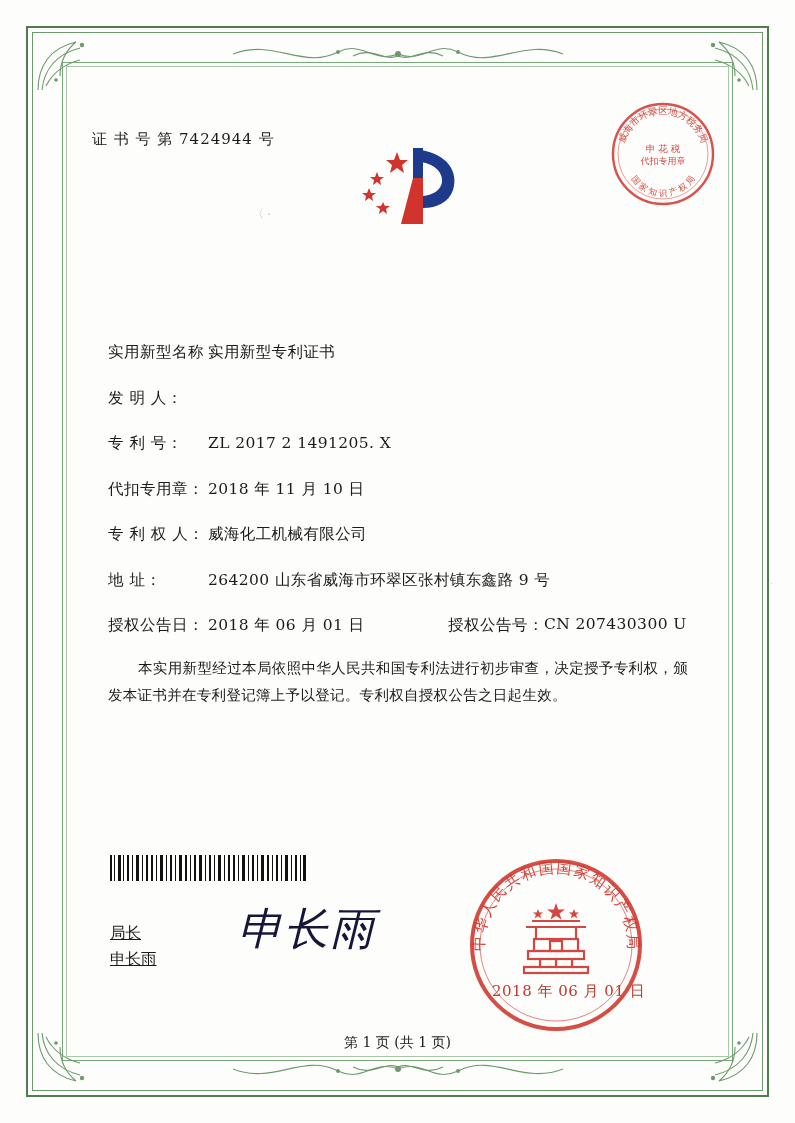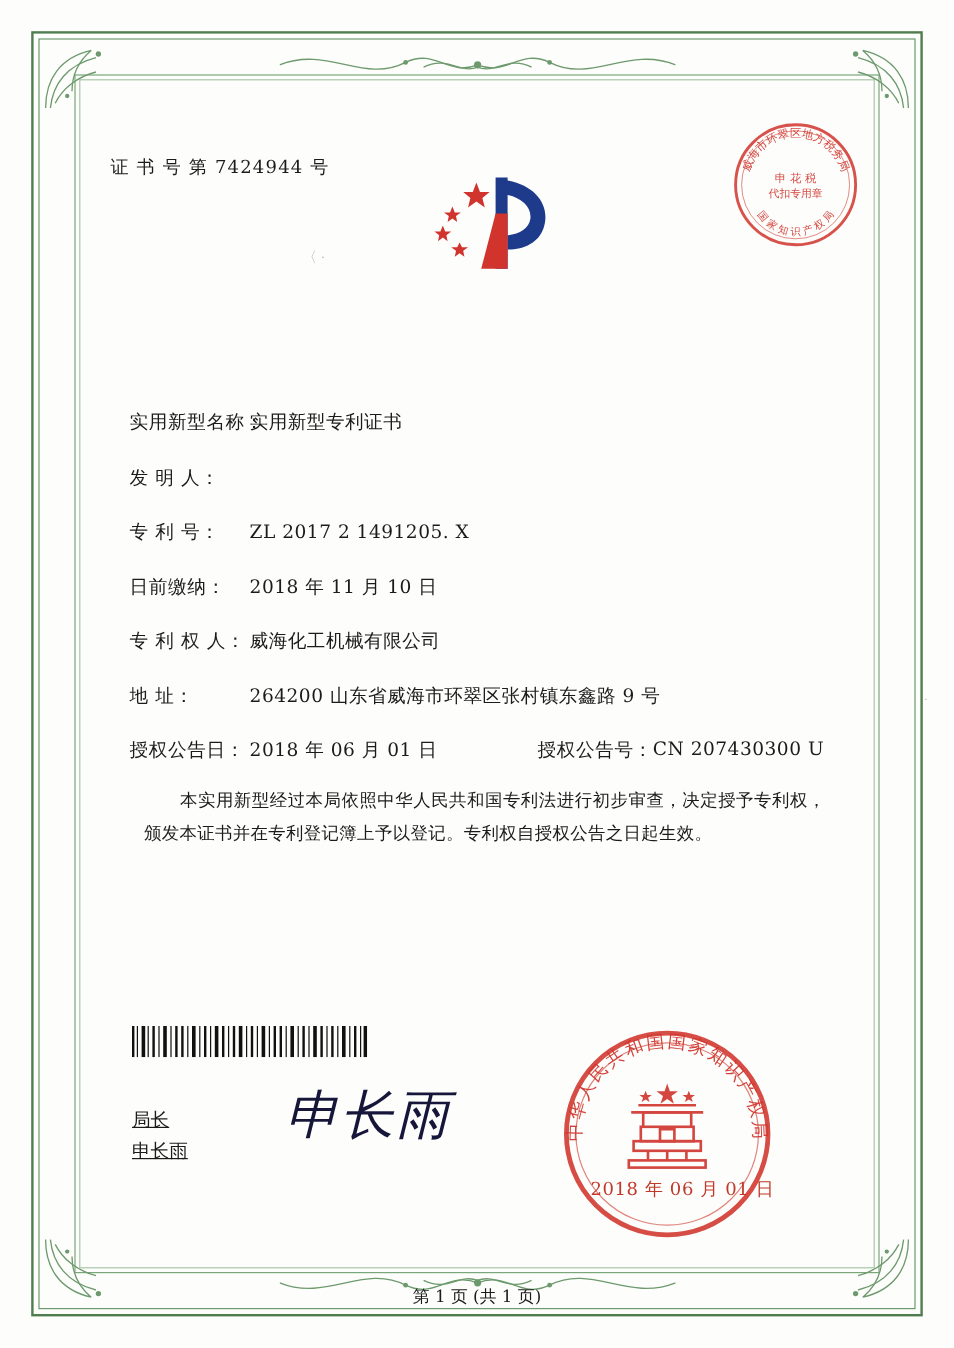--- a/index.html
+++ b/index.html
@@ -154,21 +154,21 @@
     left: 108px;
     top: 655px;
     width: 580px;
     font-size: 14.5px;
     line-height: 27px;
     font-family: "DejaVu Serif", serif;
     text-align: justify;
     letter-spacing: 0.3px;
   }
   .body-text p {
-    margin: 0 0 2px 12px;
+    margin: 0 0 2px 0;
     text-indent: 30px;
   }
 
   
   .barcode {
     position: absolute;
     left: 110px;
     top: 855px;
     width: 196px;
     height: 26px;
@@ -214,21 +214,20 @@
     font-family: "DejaVu Serif", serif;
     letter-spacing: 0.5px;
   }
   .page-num {
     position: absolute;
     left: 0; right: 0;
     top: 1034px;
     text-align: center;
     font-size: 14px;
     font-family: "DejaVu Serif", serif;
-    margin-top: 38px;
   }
   .edge-mark {
     position: absolute;
     right: 22px;
     top: 578px;
     font-size: 9px;
     color: #cfa6a6;
   }
   .faint-mark {
     position: absolute;
@@ -346,21 +345,21 @@
       <div class="field-value">实用新型专利证书</div>
     </div>
     <div class="field-row">
       <div class="field-label">发  明  人：</div>
     </div>
     <div class="field-row">
       <div class="field-label">专  利  号：</div>
       <div class="field-value">ZL 2017 2 1491205. X</div>
     </div>
     <div class="field-row">
-      <div class="field-label">日前缴纳：</div>
+      <div class="field-label">代扣专用章：</div>
       <div class="field-value">2018 年 11 月 10 日</div>
     </div>
     <div class="field-row">
       <div class="field-label">专 利 权 人：</div>
       <div class="field-value">威海化工机械有限公司</div>
     </div>
     <div class="field-row">
       <div class="field-label">地      址：</div>
       <div class="field-value">264200  山东省威海市环翠区张村镇东鑫路 9 号</div>
     </div>

